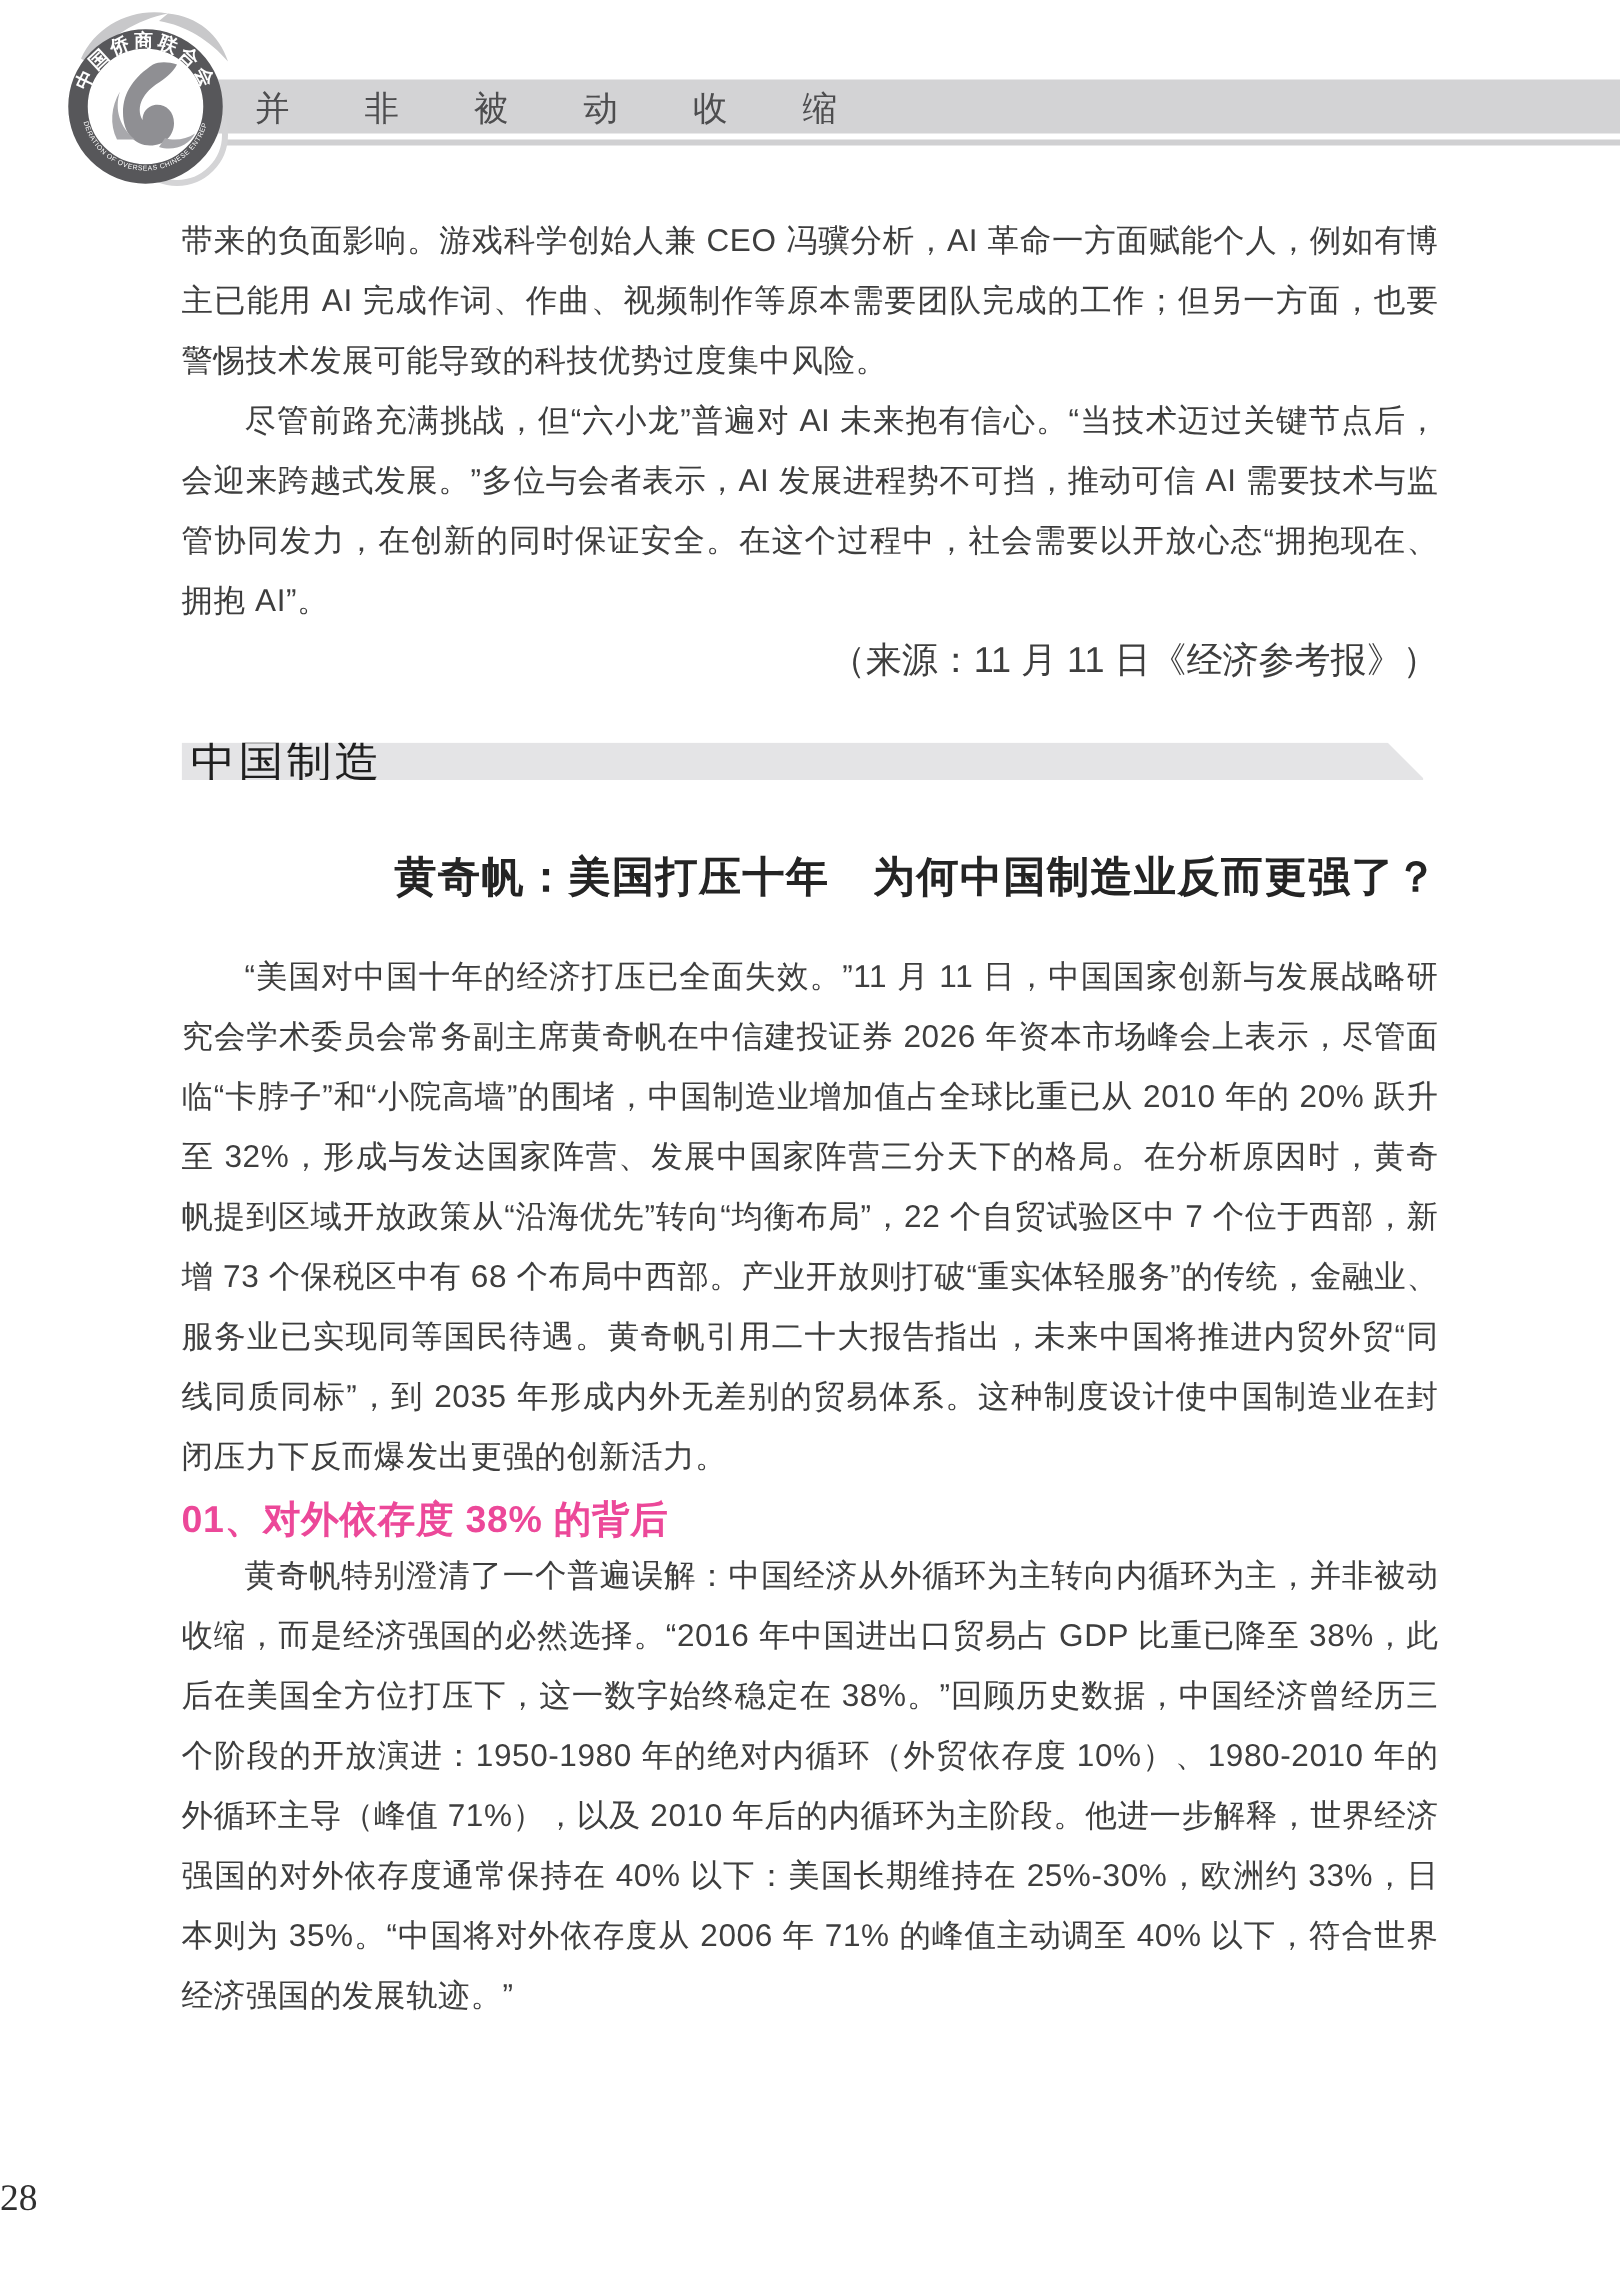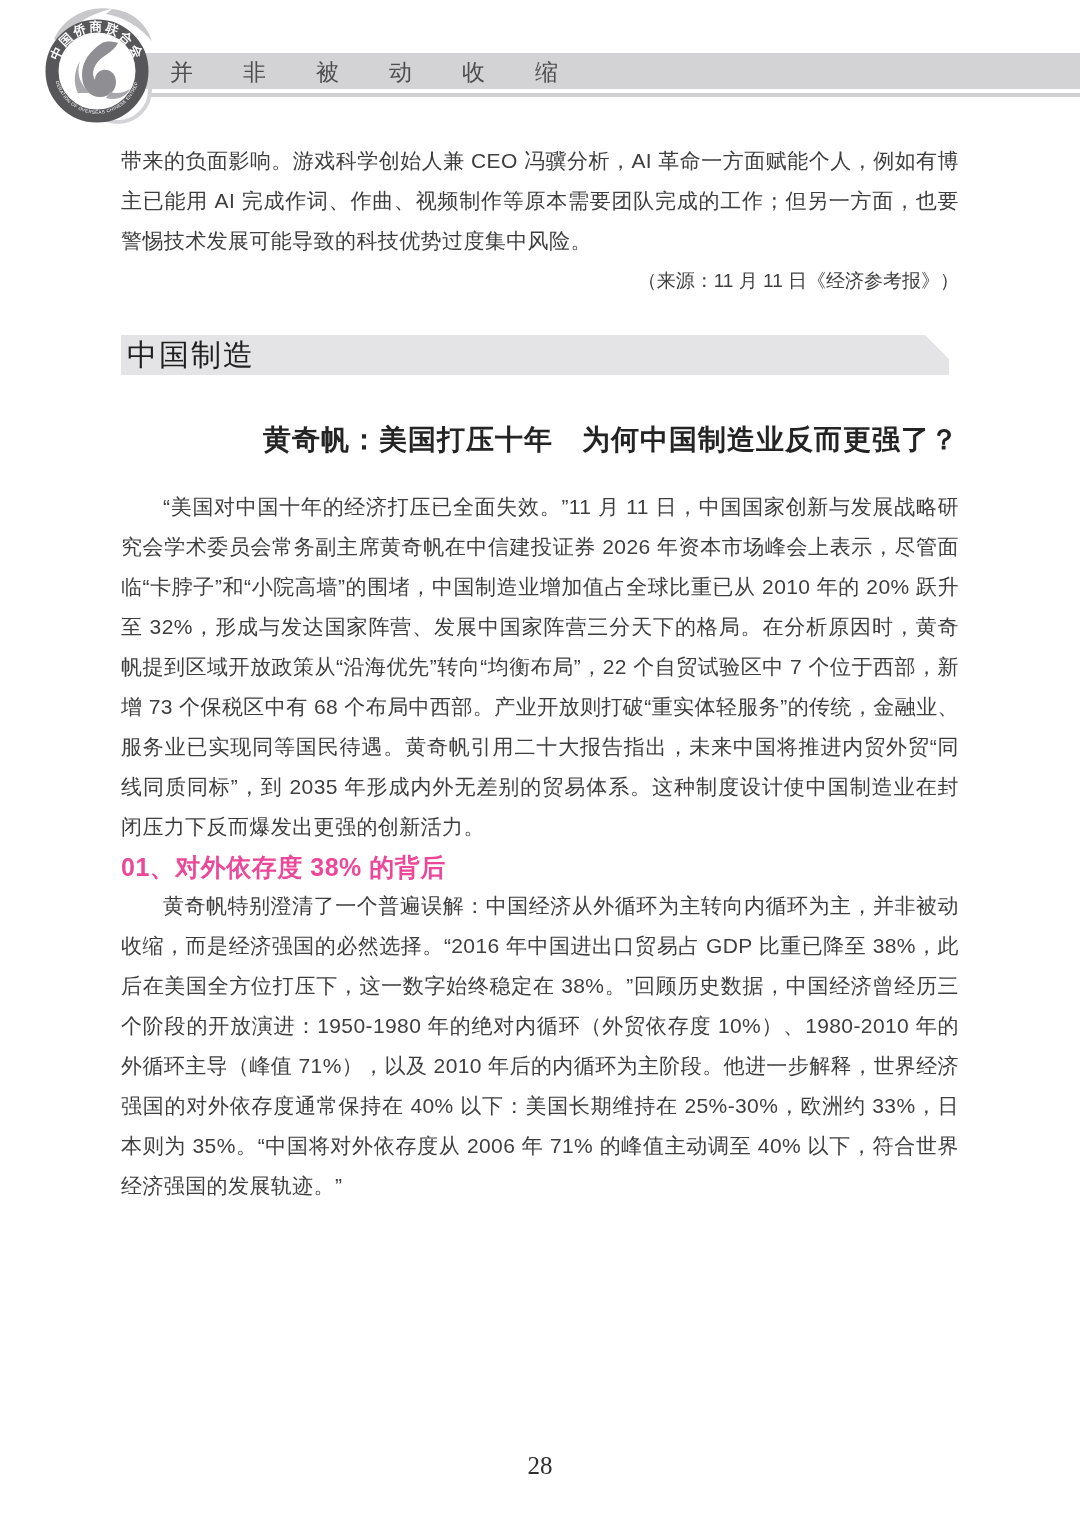--- a/index.html
+++ b/index.html
@@ -23,42 +23,42 @@
   }
   .logo { position:absolute; top:5px; left:40px; width:170px; height:148px; }
   
   .content { position:absolute; left:121px; top:141px; width:838px; color:#3e3e3e; }
   .body-text {
     margin:0; font-size:21px; line-height:40px; text-align:justify;
     letter-spacing:0.4px; color:#3e3e3e;
   }
   .indent { text-indent:2em; }
   .source-line {
-    margin:0; font-size:19px; line-height:40px; text-align:right; color:#3e3e3e;
+    margin:0; font-size:24px; line-height:40px; text-align:right; color:#3e3e3e;
   }
   .section-bar {
-    margin-top:34px; width:828px; height:40px; background:#e4e4e6;
+    margin-top:34px; width:828px; height:25px; background:#e4e4e6;
     display:flex; align-items:center;
     clip-path:polygon(0 0, calc(100% - 24px) 0, 100% 24px, 100% 100%, 0 100%);
   }
   .section-label {
     font-size:30px; color:#1f1f1f; letter-spacing:2px; padding-left:6px;
     line-height:40px;
   }
   .article-title {
     margin:46px 0 28px 0; text-align:right;
     font-size:28px; font-weight:bold; color:#242424; letter-spacing:1px;
   }
   .subsection-title {
     margin:4px 0 2px 0; 
     font-size:25px; font-weight:bold; color:#ec4899; letter-spacing:0.5px;
   }
   
   .page-footer {
-    position:absolute; top:1452px; left:0; right:0; text-align:center;
+    position:absolute; top:1452px; left:0; right:0; text-align:left;
   }
   .page-number {
     font-family:"Liberation Serif", serif; font-size:25px; color:#2f2f2f;
   }
   .seal-cn { font-size:12.5px; fill:#ffffff; letter-spacing:2.5px; font-weight:bold; }
   .seal-en { font-size:4.6px; fill:#ffffff; letter-spacing:0.35px; }
 </style>
 </head>
 <body>
 
@@ -89,20 +89,21 @@
         <textPath href="#arcTop" startOffset="50%" text-anchor="middle">中国侨商联合会</textPath>
       </text>
       <text class="seal-en">
         <textPath href="#arcBot" startOffset="50%" text-anchor="middle">CHINA FEDERATION OF OVERSEAS CHINESE ENTREPRENEURS</textPath>
       </text>
     </svg>
   </header>
 
   <main class="content">
     <p class="body-text">带来的负面影响。游戏科学创始人兼 CEO 冯骥分析，AI 革命一方面赋能个人，例如有博主已能用 AI 完成作词、作曲、视频制作等原本需要团队完成的工作；但另一方面，也要警惕技术发展可能导致的科技优势过度集中风险。</p>
+    <p class="body-text indent">尽管前路充满挑战，但“六小龙”普遍对 AI 未来抱有信心。“当技术迈过关键节点后，会迎来跨越式发展。”多位与会者表示，AI 发展进程势不可挡，推动可信 AI 需要技术与监管协同发力，在创新的同时保证安全。在这个过程中，社会需要以开放心态“拥抱现在、拥抱 AI”。</p>
     <p class="source-line">（来源：11 月 11 日《经济参考报》）</p>
 
     <div class="section-bar">
       <span class="section-label">中国制造</span>
     </div>
 
     <h1 class="article-title">黄奇帆：美国打压十年　为何中国制造业反而更强了？</h1>
 
     <p class="body-text indent">“美国对中国十年的经济打压已全面失效。”11 月 11 日，中国国家创新与发展战略研究会学术委员会常务副主席黄奇帆在中信建投证券 2026 年资本市场峰会上表示，尽管面临“卡脖子”和“小院高墙”的围堵，中国制造业增加值占全球比重已从 2010 年的 20% 跃升至 32%，形成与发达国家阵营、发展中国家阵营三分天下的格局。在分析原因时，黄奇帆提到区域开放政策从“沿海优先”转向“均衡布局”，22 个自贸试验区中 7 个位于西部，新增 73 个保税区中有 68 个布局中西部。产业开放则打破“重实体轻服务”的传统，金融业、服务业已实现同等国民待遇。黄奇帆引用二十大报告指出，未来中国将推进内贸外贸“同线同质同标”，到 2035 年形成内外无差别的贸易体系。这种制度设计使中国制造业在封闭压力下反而爆发出更强的创新活力。</p>
 

